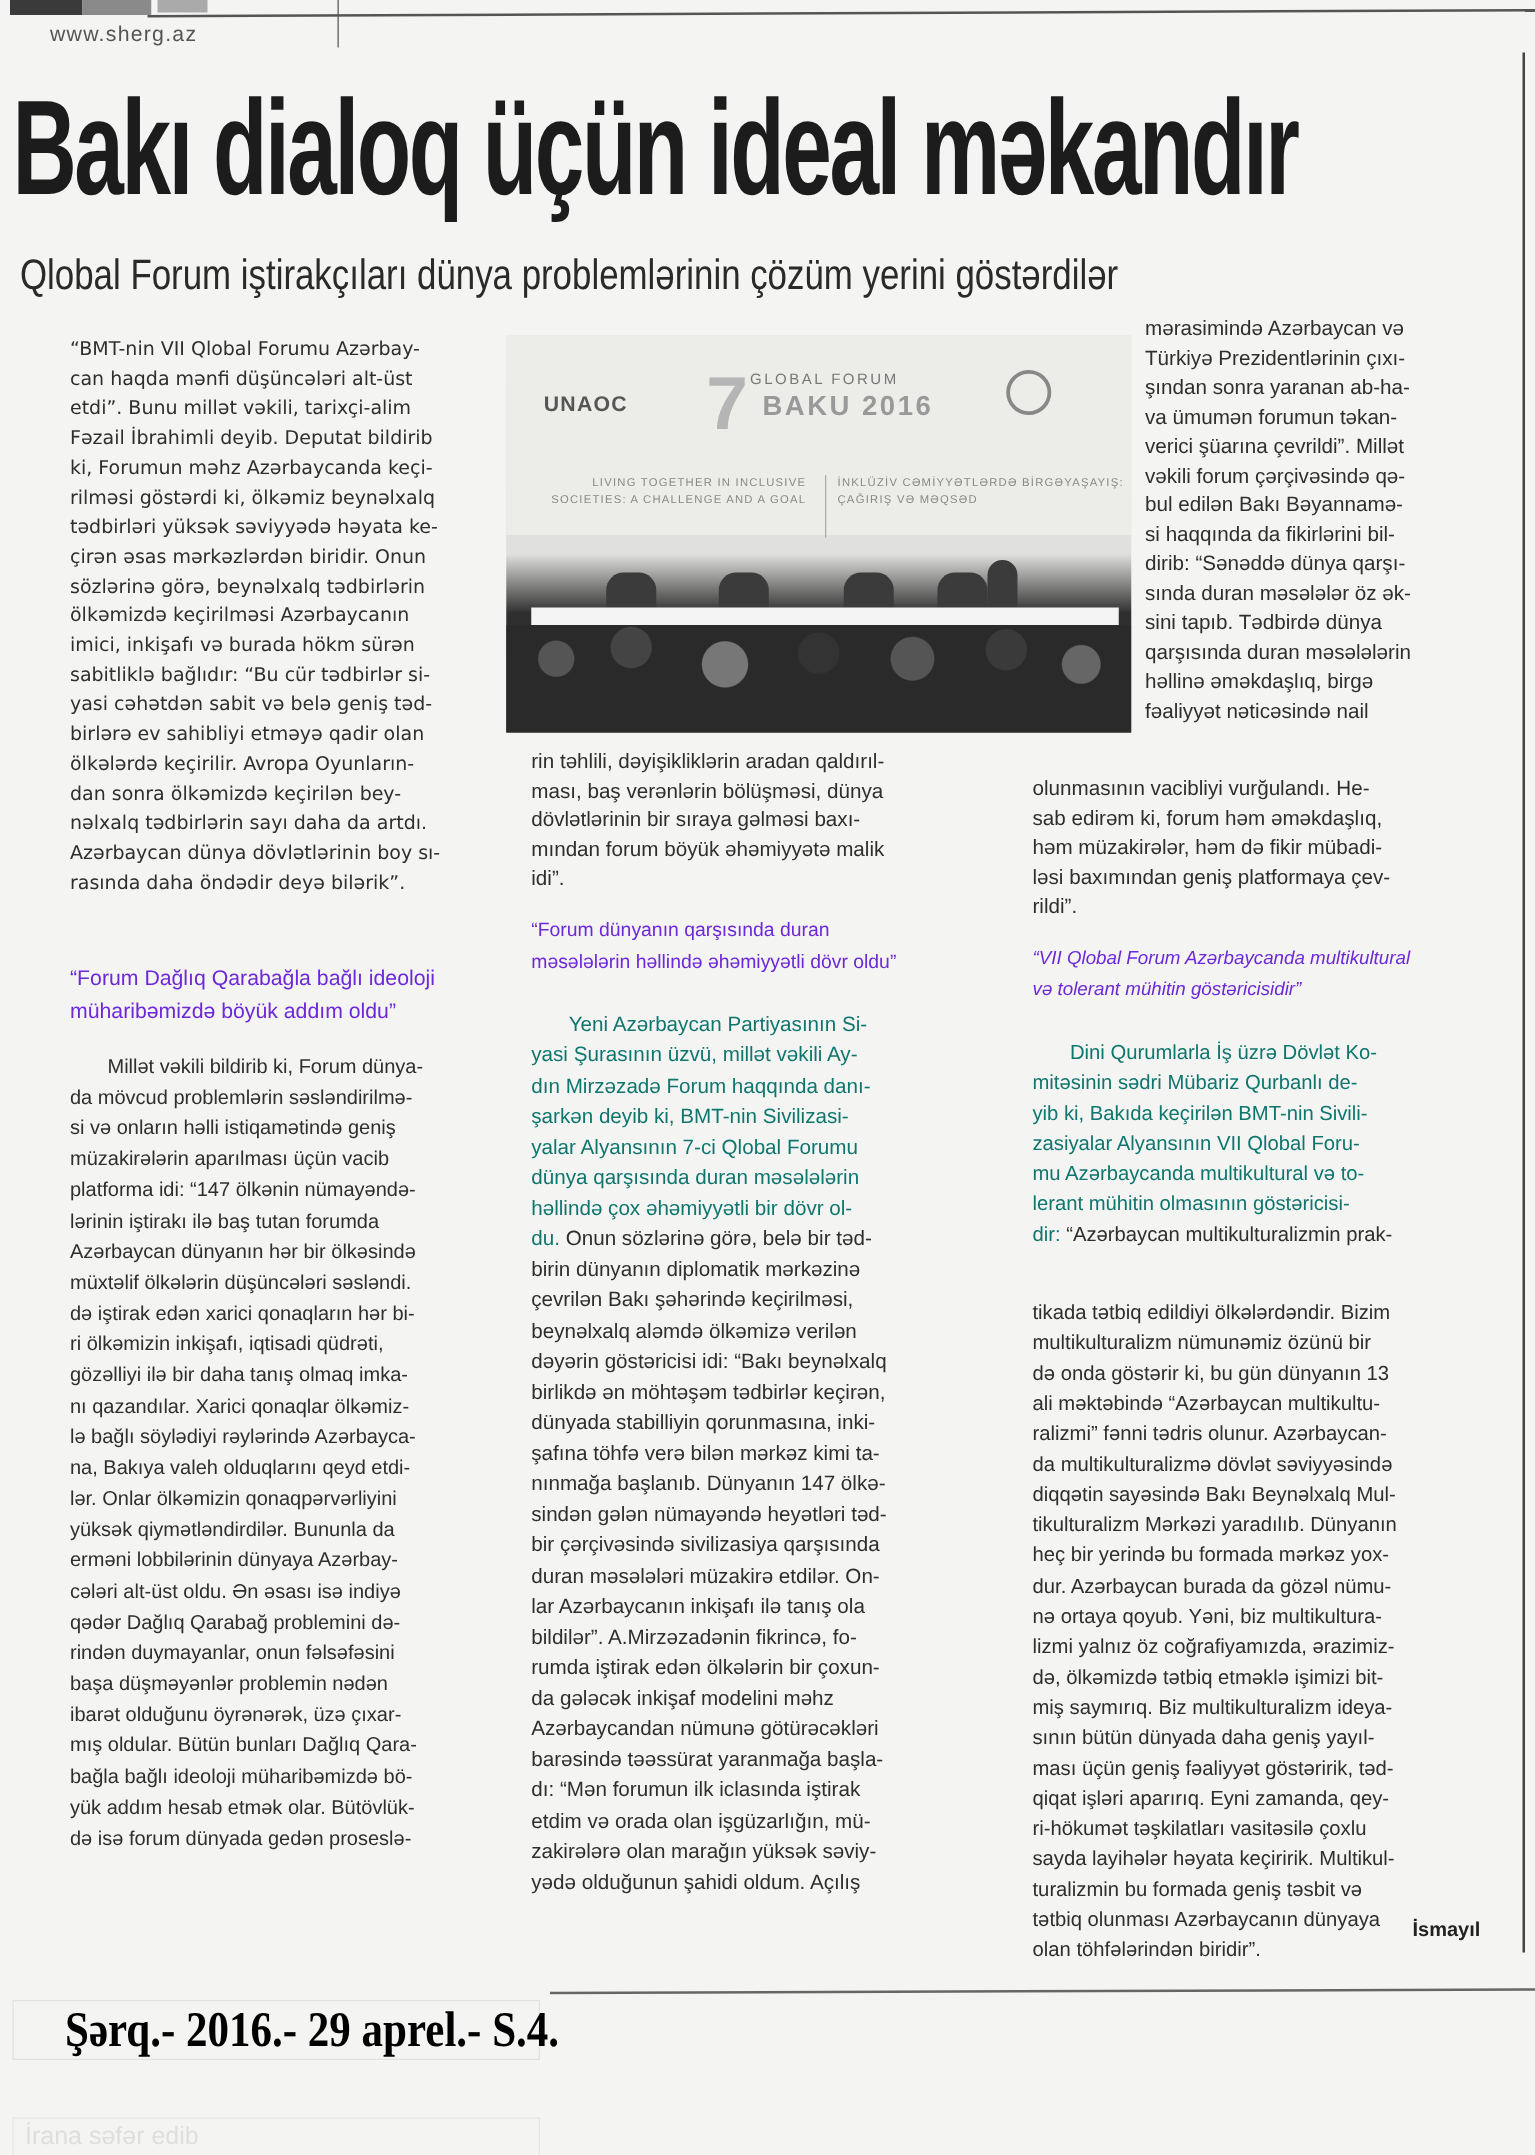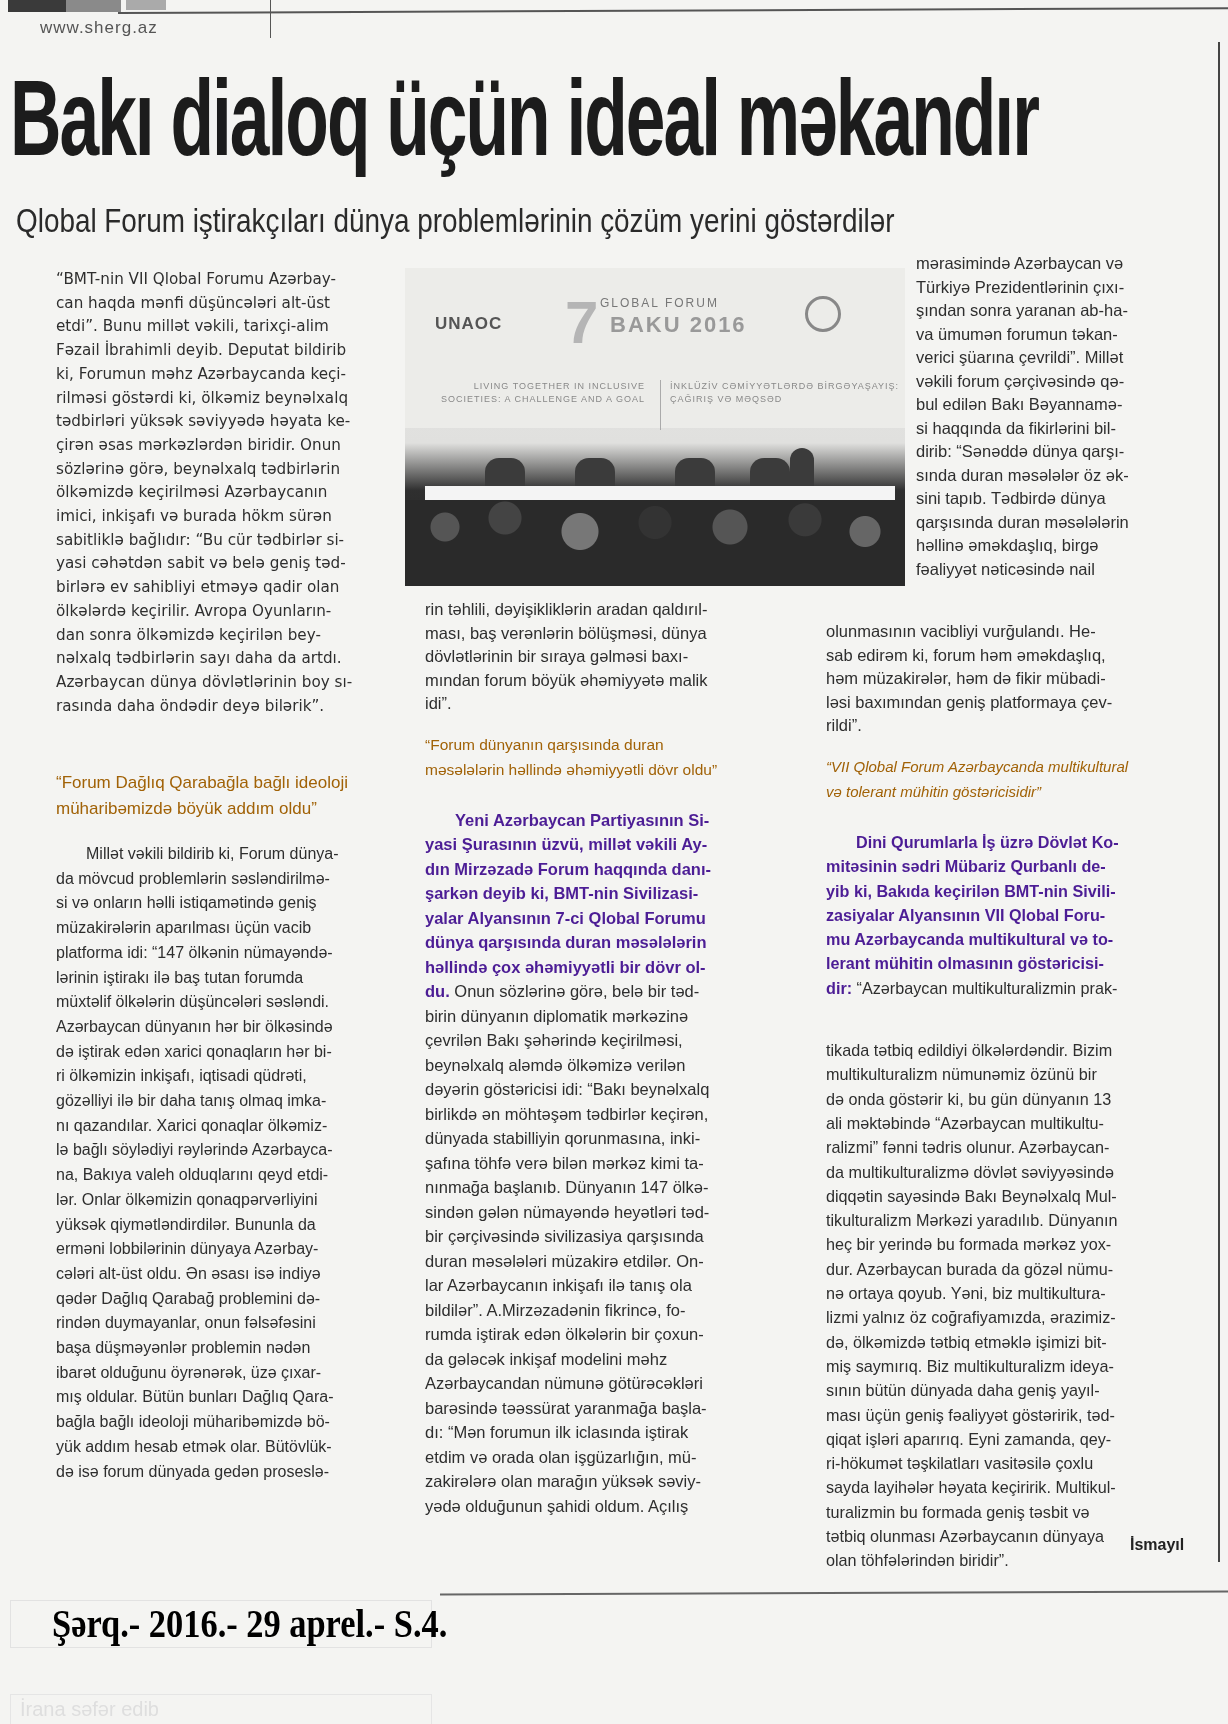--- a/index.html
+++ b/index.html
@@ -32,22 +32,22 @@
   }
 
   .col { position:absolute; font-size:16.5px; line-height:23.6px; color:#2e2e2e; }
   .col .line { white-space:nowrap; display:block; }
   .col1 { left:56px; top:268px; width:345px; font-family:"DejaVu Sans", sans-serif; font-size:15.2px; line-height:23.7px; }
   .col1b { left:56px; top:778px; width:345px; }
   .col2 { left:425px; top:598px; width:380px; }
   .col3a { left:916px; top:252px; width:290px; }
   .col3b { left:826px; top:620px; width:385px; }
 
-  .quote-head { font-size:17px; line-height:26px; color:#a16207; font-weight:normal; white-space:nowrap; }
-  .bold { font-weight:bold; color:#4c1d95; }
+  .quote-head { font-size:17px; line-height:26px; color:#6d28d9; font-weight:normal; white-space:nowrap; }
+  .bold { font-weight:normal; color:#0f766e; }
   .gap { height:22px; }
 
   .photo {
     position:absolute; left:405px; top:268px; width:500px; height:318px;
     background: linear-gradient(#e8e8e6 0%, #e0e0de 55%, #2f2f2f 70%, #222 100%);
     overflow:hidden;
   }
   .photo .banner-top { position:absolute; left:0; top:0; width:100%; height:160px; background:#ecece9; }
   .photo .unaoc { position:absolute; left:30px; top:46px; font-size:17px; font-weight:bold; color:#555; letter-spacing:1px; }
   .photo .gf { position:absolute; left:195px; top:28px; font-size:12px; color:#777; letter-spacing:2px; }
@@ -125,22 +125,22 @@
       <span class="line">müharibəmizdə böyük addım oldu”</span>
     </div>
   <div class="gap" style="height:20px"></div>
   <div id="sec1body" style="font-size:16px;line-height:24.7px;">
       <span class="line indent-first" style="padding-left: 30px;">Millət vəkili bildirib ki, Forum dünya-</span>
       <span class="line indent-first">da mövcud problemlərin səsləndirilmə-</span>
       <span class="line indent-first">si və onların həlli istiqamətində geniş</span>
       <span class="line indent-first">müzakirələrin aparılması üçün vacib</span>
       <span class="line indent-first">platforma idi: “147 ölkənin nümayəndə-</span>
       <span class="line indent-first">lərinin iştirakı ilə baş tutan forumda</span>
+      <span class="line indent-first">Azərbaycan dünyanın hər bir ölkəsində</span>
       <span class="line indent-first">müxtəlif ölkələrin düşüncələri səsləndi.</span>
-      <span class="line indent-first">Azərbaycan dünyanın hər bir ölkəsində</span>
       <span class="line indent-first">də iştirak edən xarici qonaqların hər bi-</span>
       <span class="line indent-first">ri ölkəmizin inkişafı, iqtisadi qüdrəti,</span>
       <span class="line indent-first">gözəlliyi ilə bir daha tanış olmaq imka-</span>
       <span class="line indent-first">nı qazandılar. Xarici qonaqlar ölkəmiz-</span>
       <span class="line indent-first">lə bağlı söylədiyi rəylərində Azərbayca-</span>
       <span class="line indent-first">na, Bakıya valeh olduqlarını qeyd etdi-</span>
       <span class="line indent-first">lər. Onlar ölkəmizin qonaqpərvərliyini</span>
       <span class="line indent-first">yüksək qiymətləndirdilər. Bununla da</span>
       <span class="line indent-first">erməni lobbilərinin dünyaya Azərbay-</span>
       <span class="line indent-first">cələri alt-üst oldu. Ən əsası isə indiyə</span>

